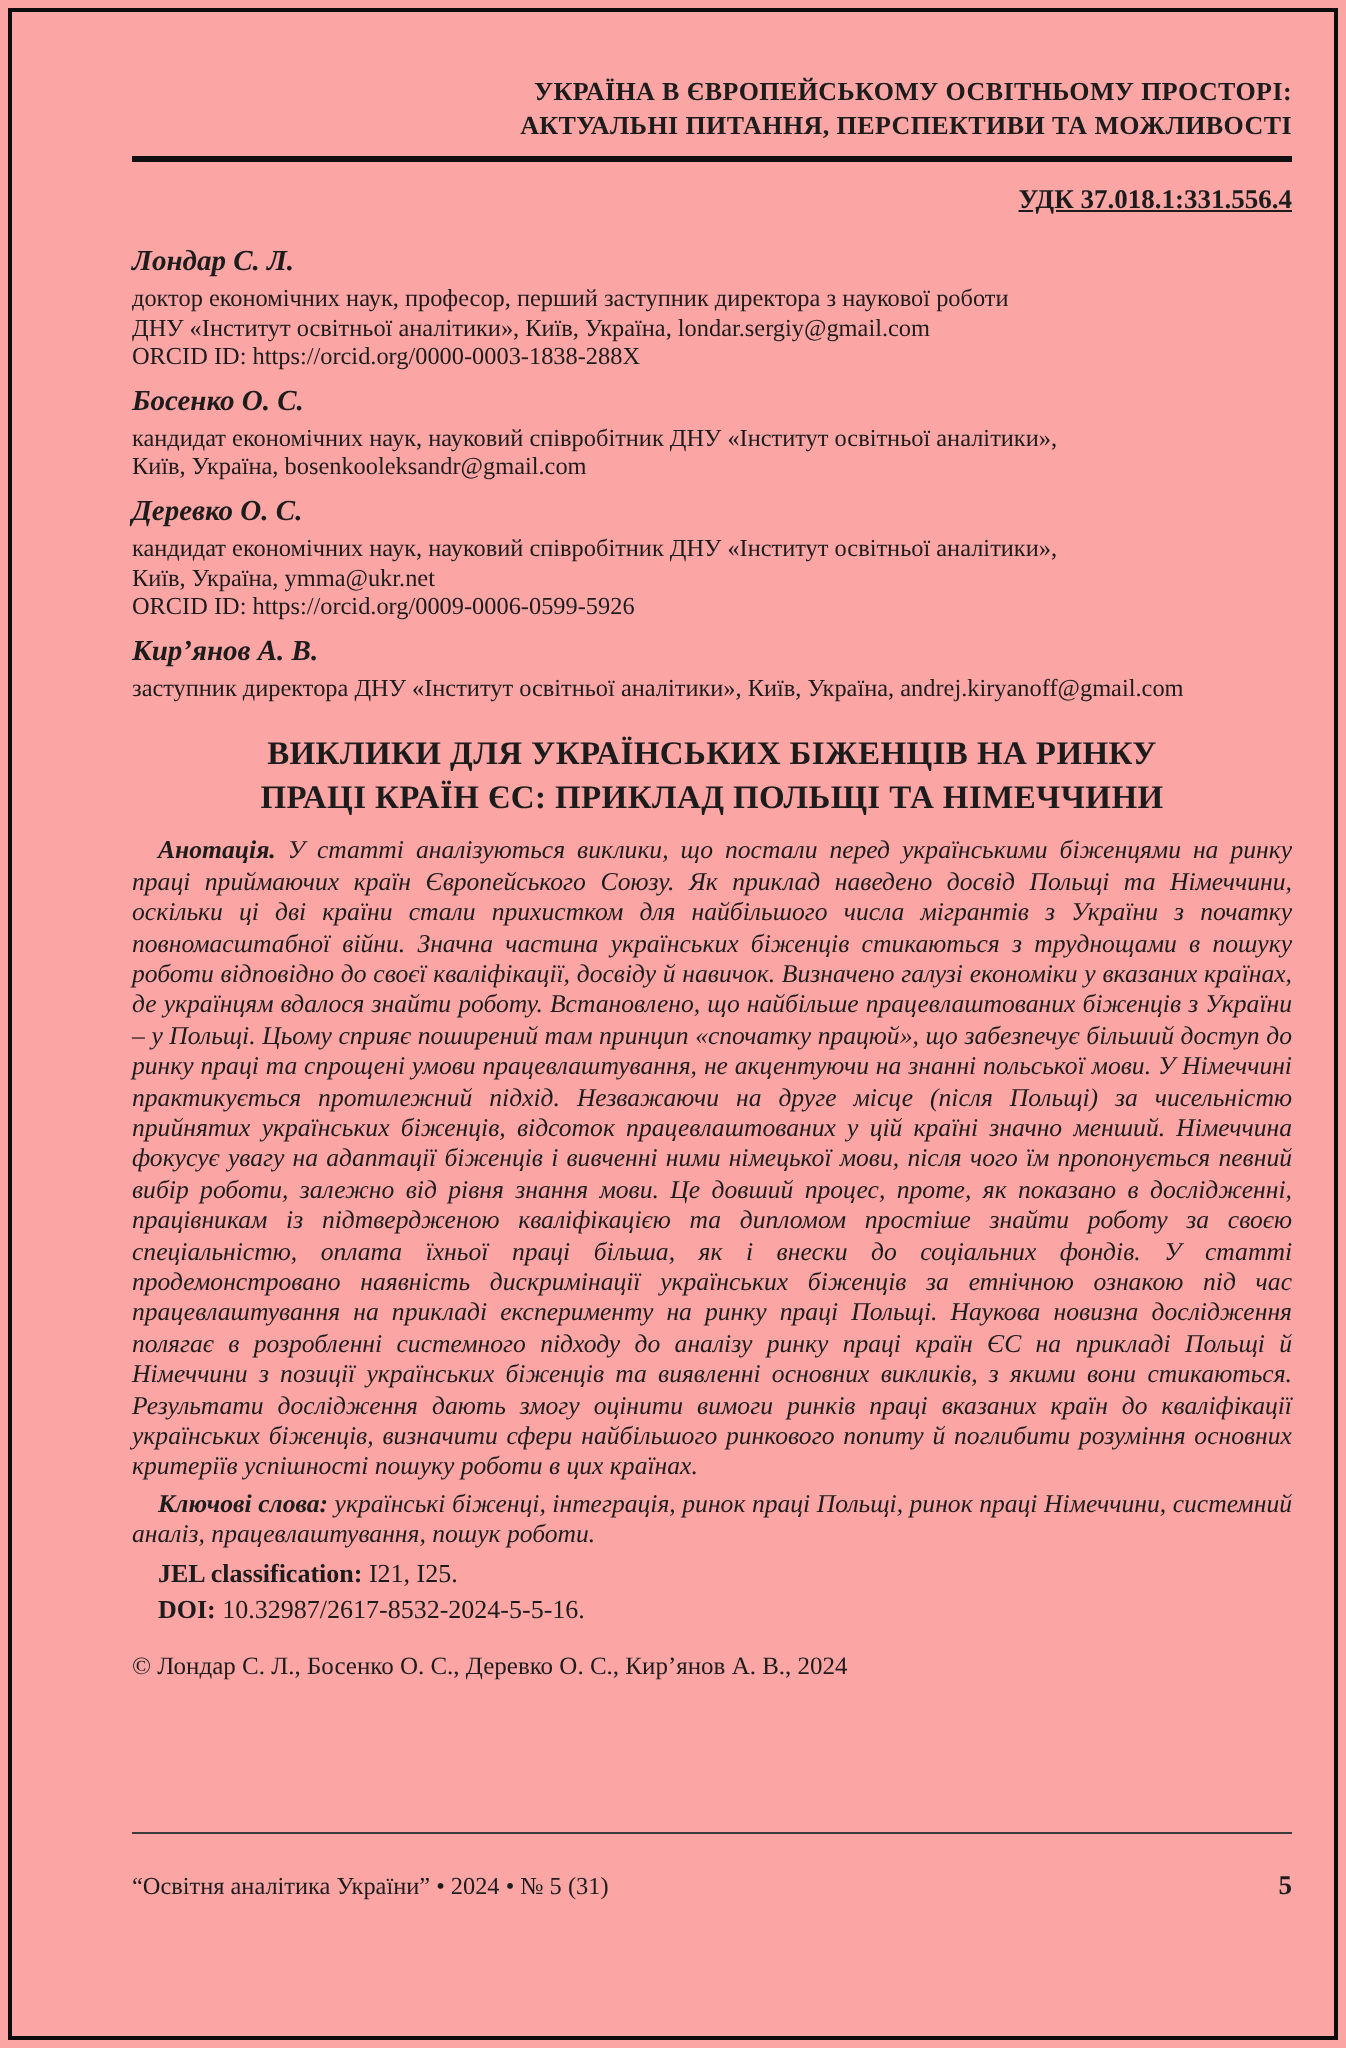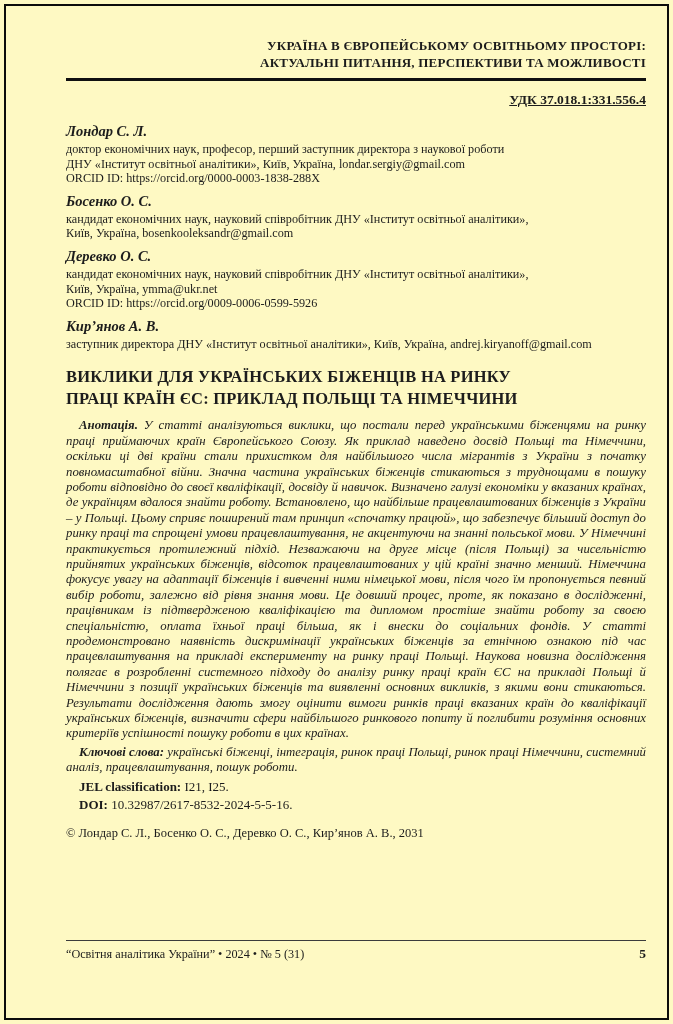--- a/index.html
+++ b/index.html
@@ -1,19 +1,19 @@
 <!DOCTYPE html>
 <html><head>
 <meta charset="utf-8">
 <style>
   html, body { margin: 0; padding: 0; background: #ffffff; }
   .page {
     position: relative;
     width: 673px; height: 1024px;
-    background: #fef9c3;
+    background: #fca5a5;
     color: #1c1c1c;
     font-family: "Liberation Serif", "DejaVu Serif", serif;
     overflow: hidden;
     box-sizing: border-box;
   }
   .frame {
     position: absolute; inset: 4px;
     border: 2px solid #0c0c0c;
     pointer-events: none;
   }
@@ -32,21 +32,21 @@
   }
   .authors { margin-top: 15px; }
   .author { margin-bottom: 7px; }
   .aname {
     font-weight: bold; font-style: italic;
     font-size: 14.5px; line-height: 17px; margin-bottom: 2px;
   }
   .aline { font-size: 12.2px; line-height: 14.6px; }
   .title {
     margin: 15px 0 0 0;
-    text-align: left; font-weight: bold;
+    text-align: center; font-weight: bold;
     font-size: 16.5px; line-height: 21.5px;
     letter-spacing: 0.2px;
   }
   p { margin: 0; }
   .abstract, .keywords {
     text-align: justify;
     font-style: italic;
     font-size: 12.8px; line-height: 15.4px;
     text-indent: 13px;
   }
@@ -55,24 +55,23 @@
   .abstract b, .keywords b { font-weight: bold; }
   .meta {
     margin-top: 3px;
     font-size: 13px; line-height: 15.6px;
     text-indent: 13px;
   }
   .copyright { margin-top: 13px; font-size: 12.5px; line-height: 15px; }
   .footer {
     position: absolute; left: 66px; right: 27px; top: 916px;
     border-top: 1px solid #3c3c3c;
-    padding-top: 5px;
+    padding-top: 18px;
     display: flex; justify-content: space-between; align-items: baseline;
     font-size: 12.2px;
-    margin-top: 24px;
   }
   .pagenum { font-weight: bold; font-size: 13.5px; }
 </style>
 </head>
 <body>
 
 <div class="page">
   <div class="frame"></div>
 
   <div class="content">
@@ -133,21 +132,21 @@
     <p class="meta">
       <b>JEL classification:</b>
       <span>I21, I25.</span>
     </p>
 
     <p class="meta">
       <b>DOI:</b>
       <span>10.32987/2617-8532-2024-5-5-16.</span>
     </p>
 
-    <p class="copyright">© Лондар С. Л., Босенко О. С., Деревко О. С., Кир’янов А. В., 2031</p>
+    <p class="copyright">© Лондар С. Л., Босенко О. С., Деревко О. С., Кир’янов А. В., 2024</p>
 
   </div>
 
   <div class="footer">
     <span>“Освітня аналітика України” • 2024 • № 5 (31)</span>
     <span class="pagenum">5</span>
   </div>
 </div>
 
 </body></html>

